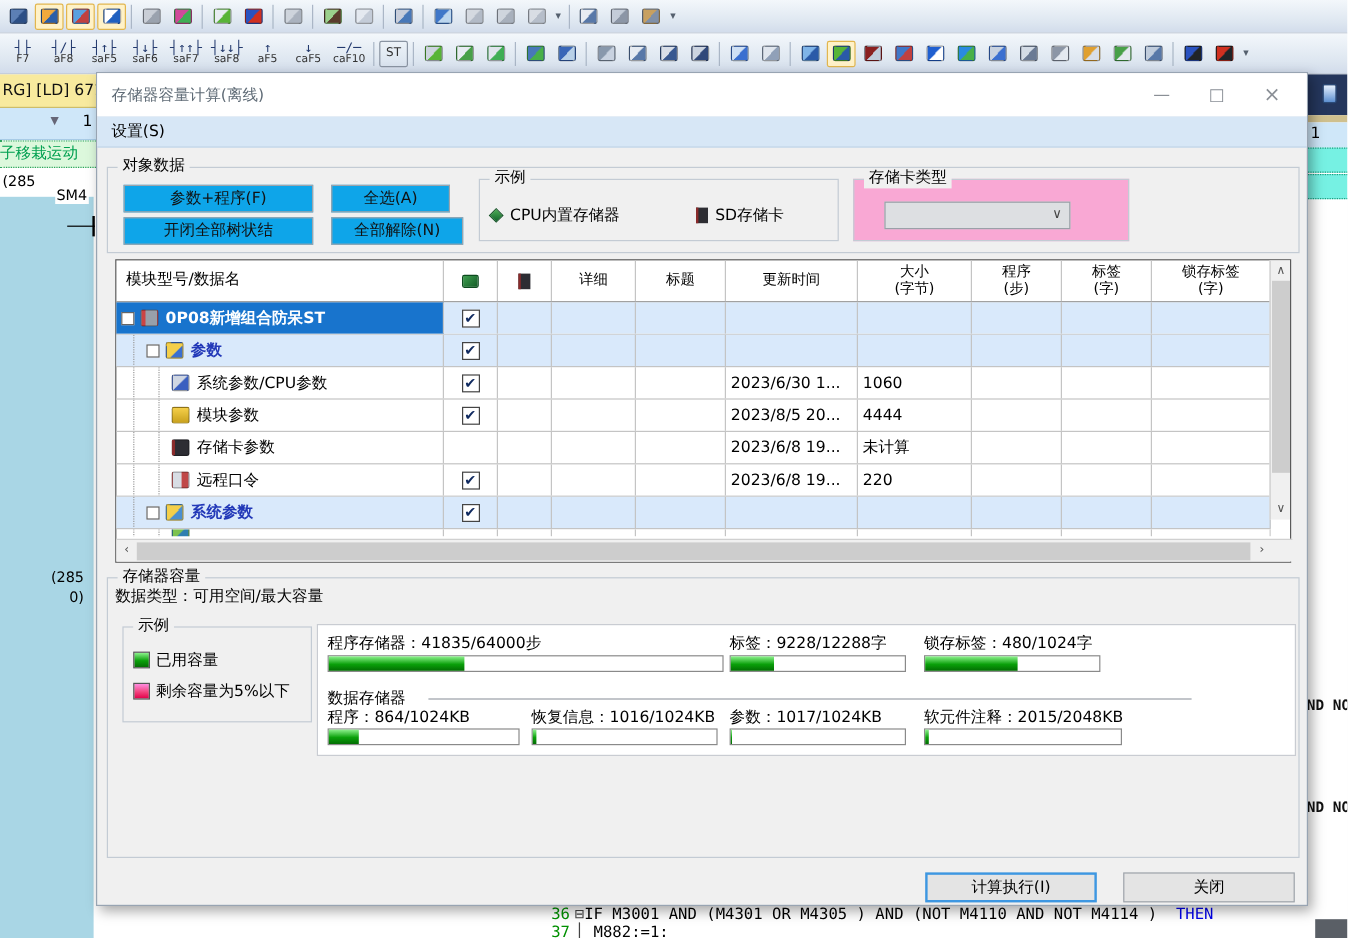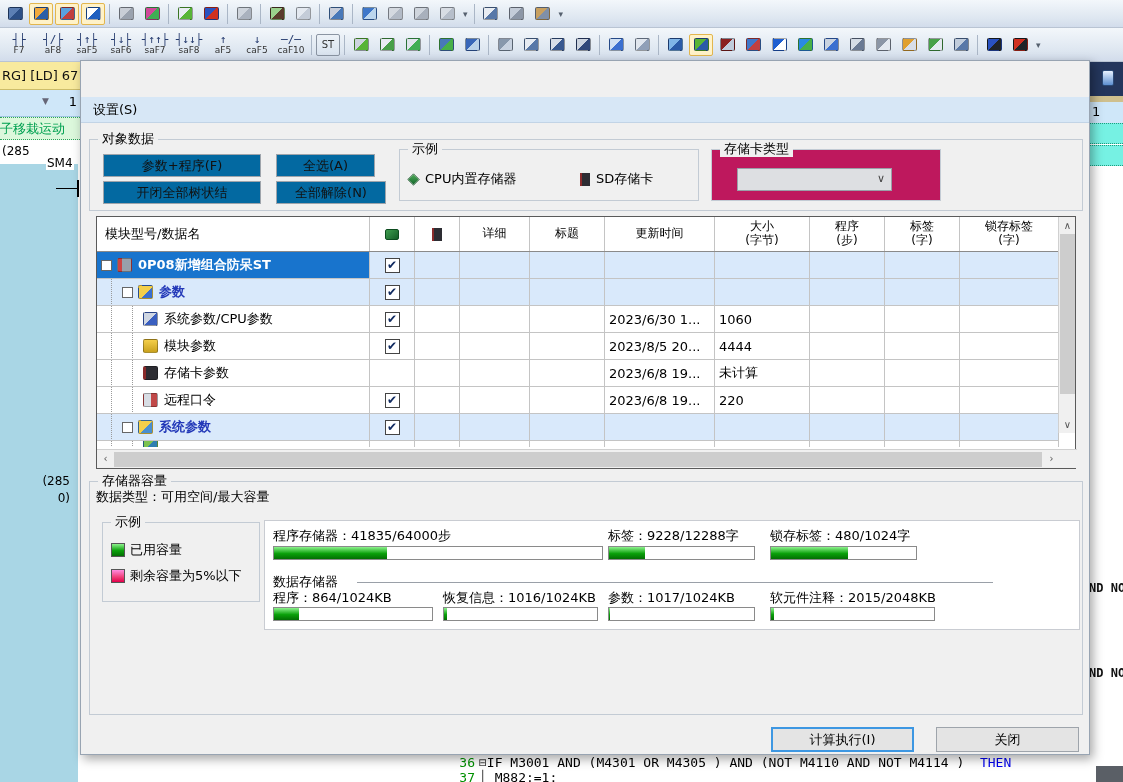--- a/index.html
+++ b/index.html
@@ -46,21 +46,21 @@
   .codeline .kw { color:#0000ee; }
   
   #dlg { position:absolute; left:80px; top:60px; width:1010px; height:695px; background:#f0f0f0; border:1px solid #98a4b2; box-shadow:3px 4px 10px rgba(0,0,0,.35); }
   .dtitle { position:absolute; left:0; top:0; width:100%; height:36px; background:#fff; display:flex; align-items:center; }
   .dtitle .txt { margin-left:12px; color:#5f6b76; font-size:13px; }
   .winbtns { position:absolute; right:6px; top:0; height:36px; display:flex; }
   .wbtn { width:46px; height:36px; display:flex; align-items:center; justify-content:center; color:#8a8f96; font-size:14px; }
   .dmenu { position:absolute; left:0; top:36px; width:100%; height:26px; background:#d7e7f6; border-bottom:1px solid #c2d4e6; line-height:25px; padding-left:12px; }
   .grp { position:absolute; border:1px solid #c3cbd4; }
   .glab { position:absolute; top:-9px; left:8px; background:#f0f0f0; padding:0 4px; font-size:13px; line-height:16px; white-space:nowrap; }
-  .btn { position:absolute; background:#0369a1; border:1px solid #9ea4ab; text-align:center; font-size:13px; color:#111; }
+  .btn { position:absolute; background:#0ea5e9; border:1px solid #9ea4ab; text-align:center; font-size:13px; color:#111; }
   .legend-item { display:flex; align-items:center; white-space:nowrap; }
   .diamond { width:11px; height:11px; transform:rotate(45deg) scale(.8); background:linear-gradient(135deg,#4fae58,#11632a); border:1px solid #0c4b1e; margin-right:6px; }
   .sdsq { width:10px; height:13px; background:#2d2d33; border-left:2px solid #8a2b2b; margin-right:6px; }
   .ddl { position:absolute; height:23px; background:#dddfe2; border:1px solid #9aa0a8; }
   .ddl .arr { position:absolute; right:6px; top:3px; color:#444; font-size:11px; }
   
   #tbl { position:absolute; left:15px; top:155px; width:980px; height:253px; background:#fff; border:1px solid #5a5a5a; }
   .hdr, .trow { display:grid; grid-template-columns:273px 45px 45px 70px 75px 110px 95px 75px 75px 1fr; }
   .hdr { height:35px; border-bottom:1px solid #8a8a8a; }
   .hdr .hc { border-right:1px solid #c4c4c4; display:flex; align-items:center; justify-content:center; font-size:12px; line-height:1.15; text-align:center; white-space:pre-line; }
@@ -334,20 +334,28 @@
 <div class="codearea">
   <div class="codeline">
     <span class="lno">36</span><span class="fold">⊟</span><span>IF M3001 AND (M4301 OR M4305 ) AND (NOT M4110 AND NOT M4114 )</span>&nbsp;&nbsp;<span class="kw">THEN</span>
   </div>
   <div class="codeline">
     <span class="lno">37</span><span class="fold">│</span><span>   M882:=1:</span>
   </div>
 </div>
 
 <div id="dlg">
+  <div class="dtitle">
+    <span class="txt">存储器容量计算(离线)</span>
+    <div class="winbtns">
+      <div class="wbtn">—</div>
+      <div class="wbtn">□</div>
+      <div class="wbtn" style="font-size:17px;">×</div>
+    </div>
+  </div>
   <div class="dmenu">
     <span>设置(S)</span>
   </div>
 
   <div class="grp" style="left:8px; top:78px; width:994px; height:72px;">
     <span class="glab">对象数据</span>
   </div>
   <div class="btn" style="left:22px; top:93px; width:158px; height:23px; line-height:21px;">参数+程序(F)</div>
   <div class="btn" style="left:22px; top:120px; width:158px; height:23px; line-height:21px;">开闭全部树状结</div>
   <div class="btn" style="left:195px; top:93px; width:99px; height:23px; line-height:21px;">全选(A)</div>
@@ -358,21 +366,21 @@
     <div class="legend-item" style="position:absolute; left:8px; top:20px;">
       <span class="diamond"></span>
       <span>CPU内置存储器</span>
     </div>
     <div class="legend-item" style="position:absolute; left:180px; top:20px;">
       <span class="sdsq"></span>
       <span>SD存储卡</span>
     </div>
   </div>
 
-  <div class="grp" style="left:630px; top:88px; width:230px; height:52px; background:#be185d;">
+  <div class="grp" style="left:630px; top:88px; width:230px; height:52px; background:#f9a8d4;">
     <span class="glab">存储卡类型</span>
     <div class="ddl" style="left:25px; top:18px; width:155px;">
       <span></span>
       <span class="arr">∨</span>
     </div>
   </div>
 
   <div id="tbl">
     <div class="hdr" style="width:962px;">
       <div class="hc">模块型号/数据名</div>

